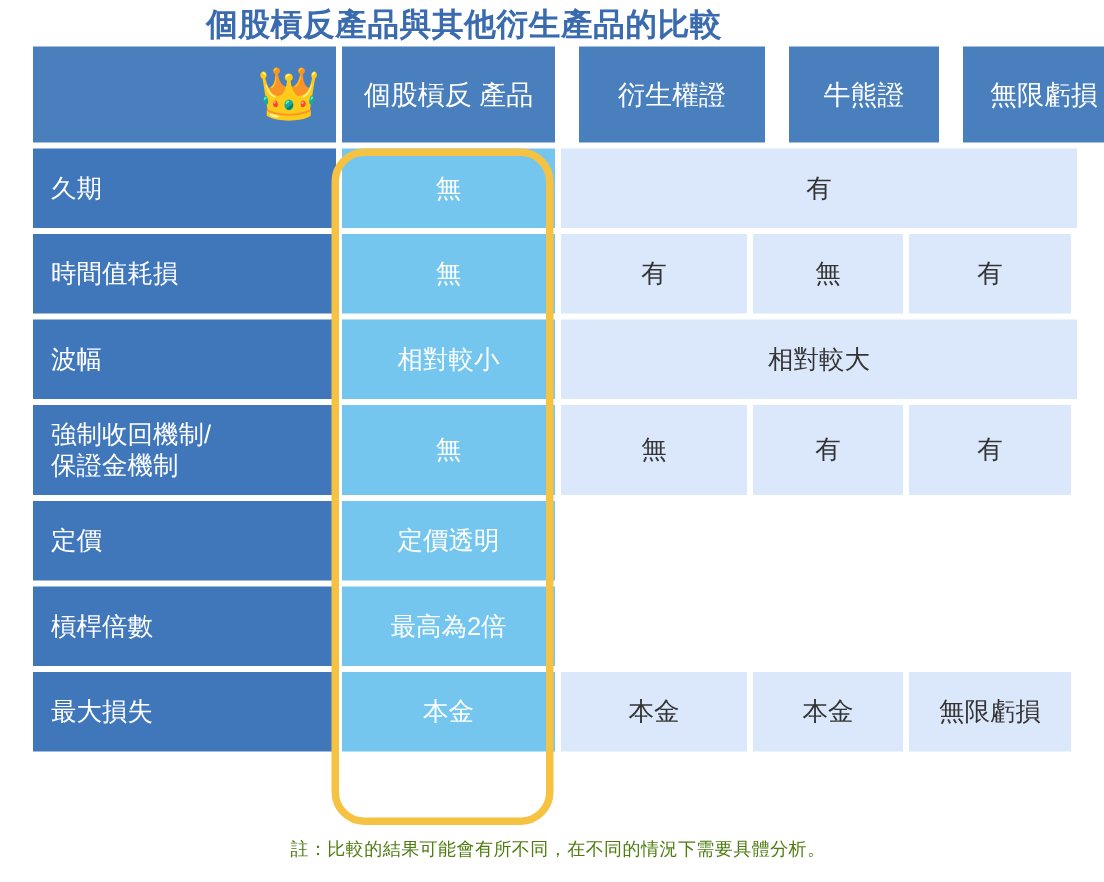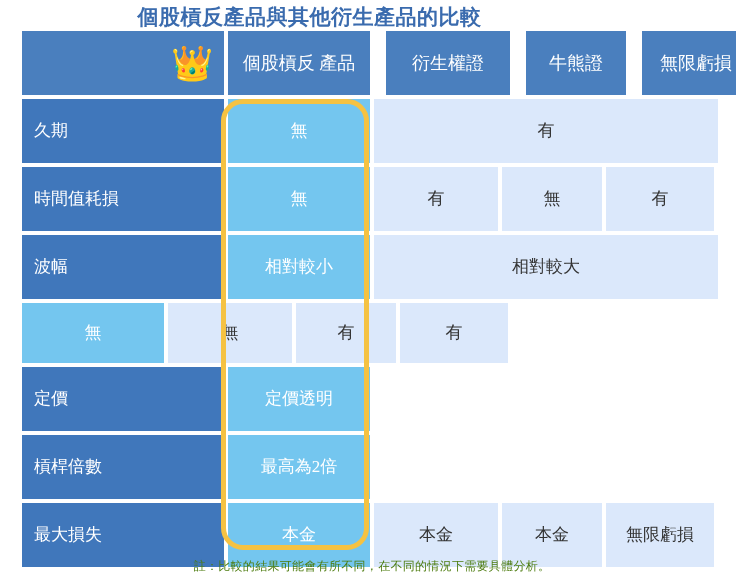--- a/index.html
+++ b/index.html
@@ -41,21 +41,21 @@
     gap:4px;
   }
   .row{
     display:flex;
     gap:4px;
     align-items:stretch;
   }
 
   
   .c-label{ width:202px; flex:0 0 202px; }
-  .c-hero { width:142px; flex:0 0 142px;font-family:Liberation Serif, serif; }
+  .c-hero { width:142px; flex:0 0 142px; }
   .c-a    { width:124px; flex:0 0 124px; }
   .c-b    { width:100px; flex:0 0 100px; }
   .c-c    { width:108px; flex:0 0 108px; }
   .c-merge{ width:344px; flex:0 0 344px; }
 
   .cell{
     box-sizing:border-box;
     display:flex;
     align-items:center;
     justify-content:center;
@@ -86,21 +86,21 @@
     margin-left:12px;
   }
   .head-hero{
     background:#4a7fbe;
     color:#ffffff;
     font-size:18px;
     padding:0 6px;
   }
 
   
-  .row-body .cell{ height:64px; }
+  .row-body .cell{ height:53px; }
   .row-body.tall .cell{ height:60px; }
 
   .label-cell{
     background:#4077bb;
     color:#ffffff;
     justify-content:flex-start;
     padding-left:12px;
     text-align:left;
     font-size:17px;
     white-space:pre-line;
@@ -177,20 +177,22 @@
       <div class="cell c-c data-cell">有</div>
     </div>
 
     <div class="row row-body">
       <div class="cell c-label label-cell">波幅</div>
       <div class="cell c-hero hero-cell">相對較小</div>
       <div class="cell c-merge data-cell">相對較大</div>
     </div>
 
     <div class="row row-body tall">
+      <div class="cell c-label label-cell">強制收回機制/
+保證金機制</div>
       <div class="cell c-hero hero-cell">無</div>
       <div class="cell c-a data-cell">無</div>
       <div class="cell c-b data-cell">有</div>
       <div class="cell c-c data-cell">有</div>
     </div>
 
     <div class="row row-body">
       <div class="cell c-label label-cell">定價</div>
       <div class="cell c-hero hero-cell">定價透明</div>
     </div>

